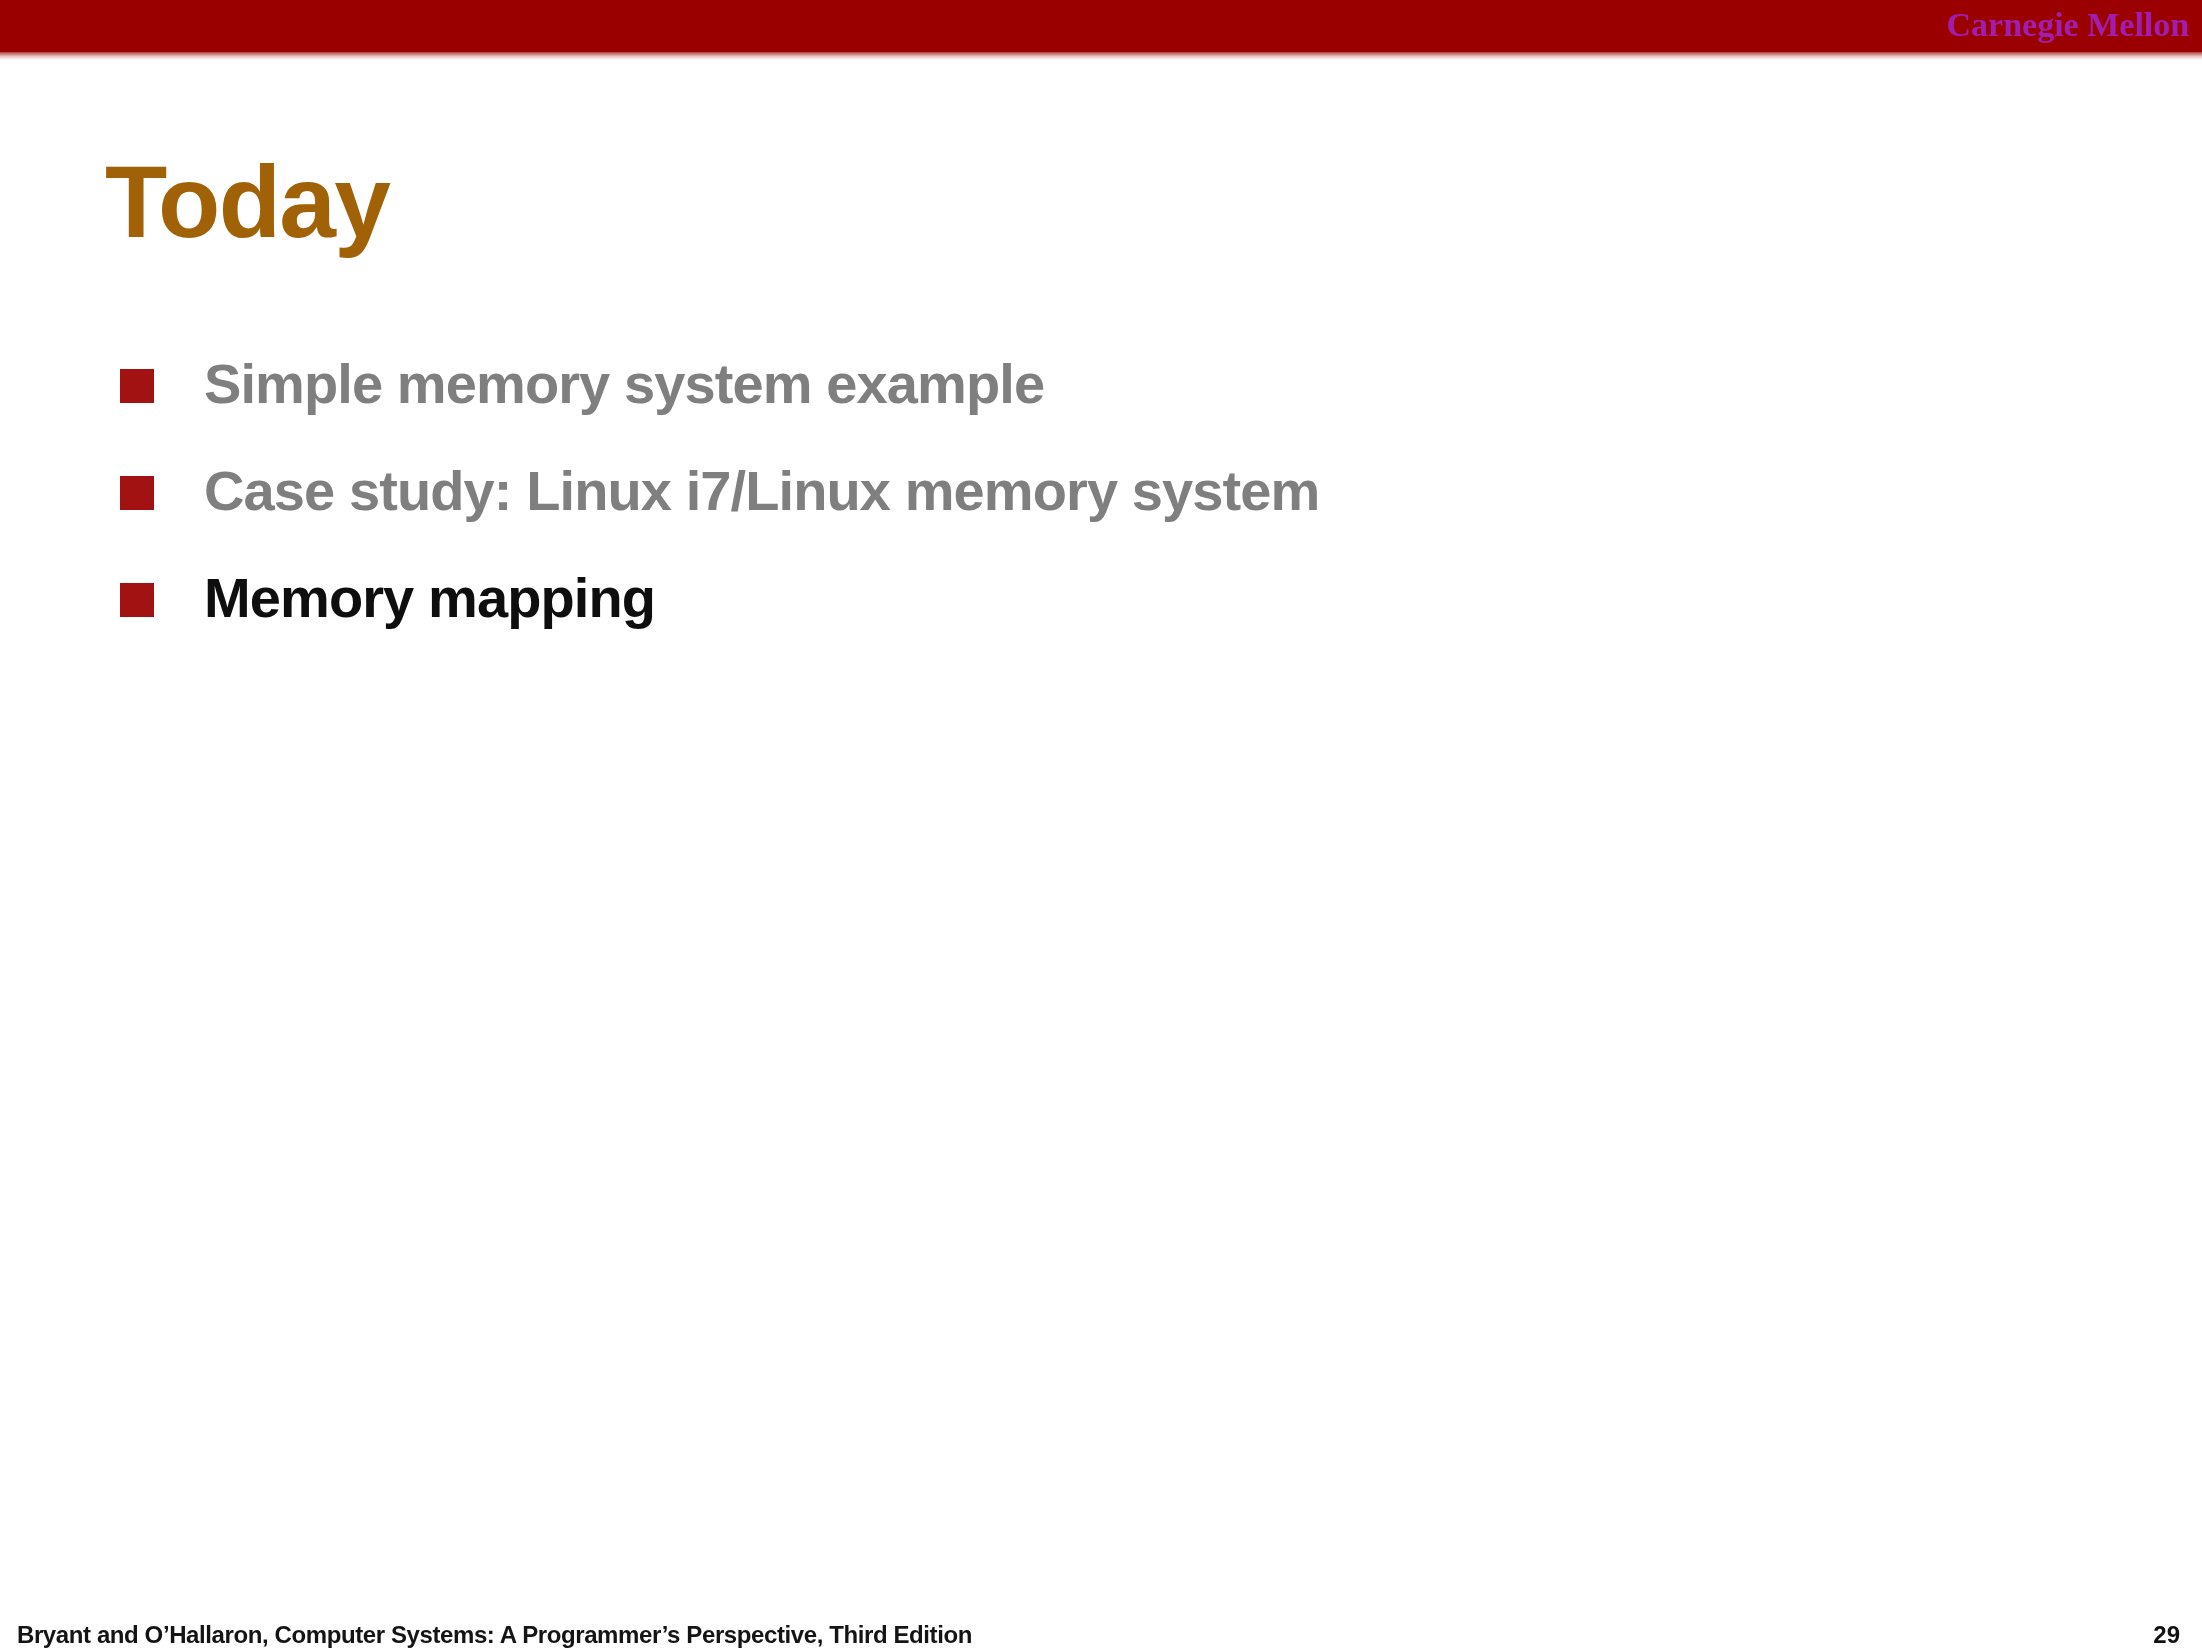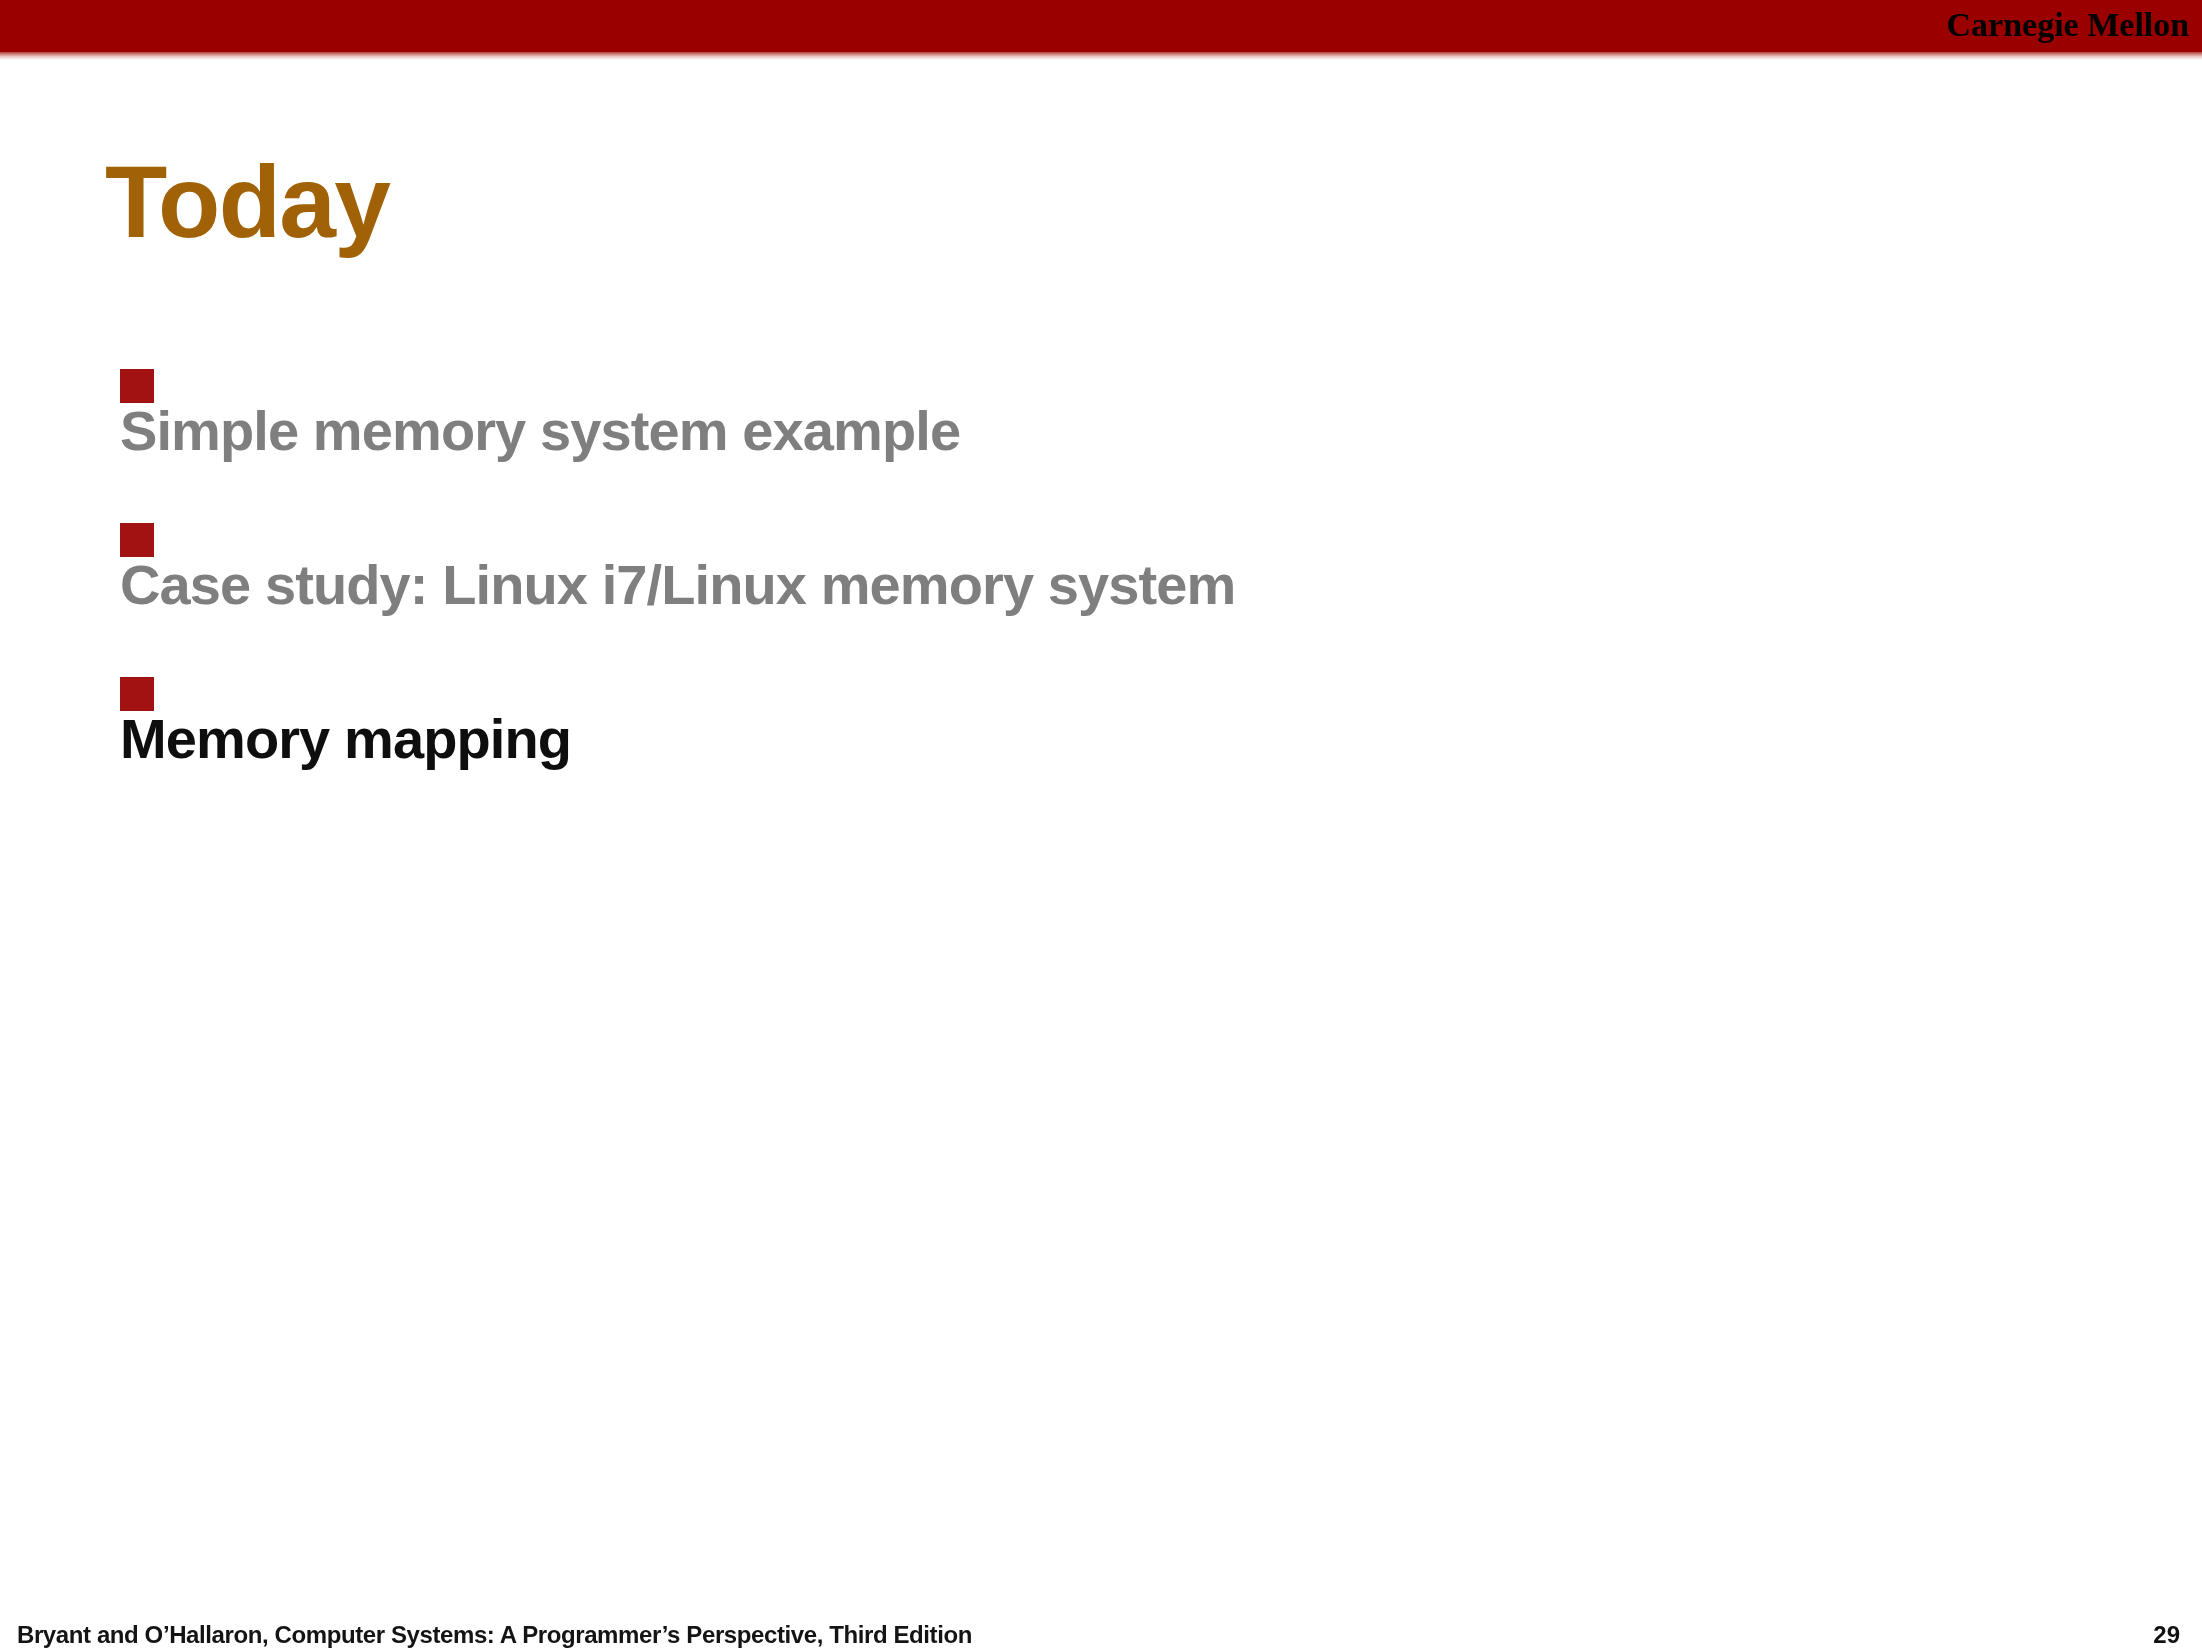--- a/index.html
+++ b/index.html
@@ -37,21 +37,21 @@
   }
   .brand {
     position: absolute;
     top: 0;
     right: 13.8px;
     height: 36px;
     line-height: 50px;
     font-family: "Liberation Serif", serif;
     font-weight: bold;
     font-size: 34px;
-    color: #000000;
+    color: #a21caf;
     white-space: nowrap;
   }
 
   
   .slide-title {
     position: absolute;
     left: 105px;
     top: 151px;
     margin: 0;
     font-size: 102px;
@@ -72,21 +72,20 @@
   }
   .bullet-item {
     display: flex;
     align-items: flex-start;
     margin: 0 0 51px 0;
     font-size: 56px;
     line-height: 56px;
     font-weight: bold;
     letter-spacing: -0.9px;
     white-space: nowrap;
-    flex-direction: column;
   }
   .bullet-marker {
     flex: 0 0 auto;
     width: 34px;
     height: 34px;
     margin-top: 13px;
     margin-right: 50px;
     background: #a31212;
   }
   .bullet-item.muted .bullet-label { color: #7f7f7f; }

